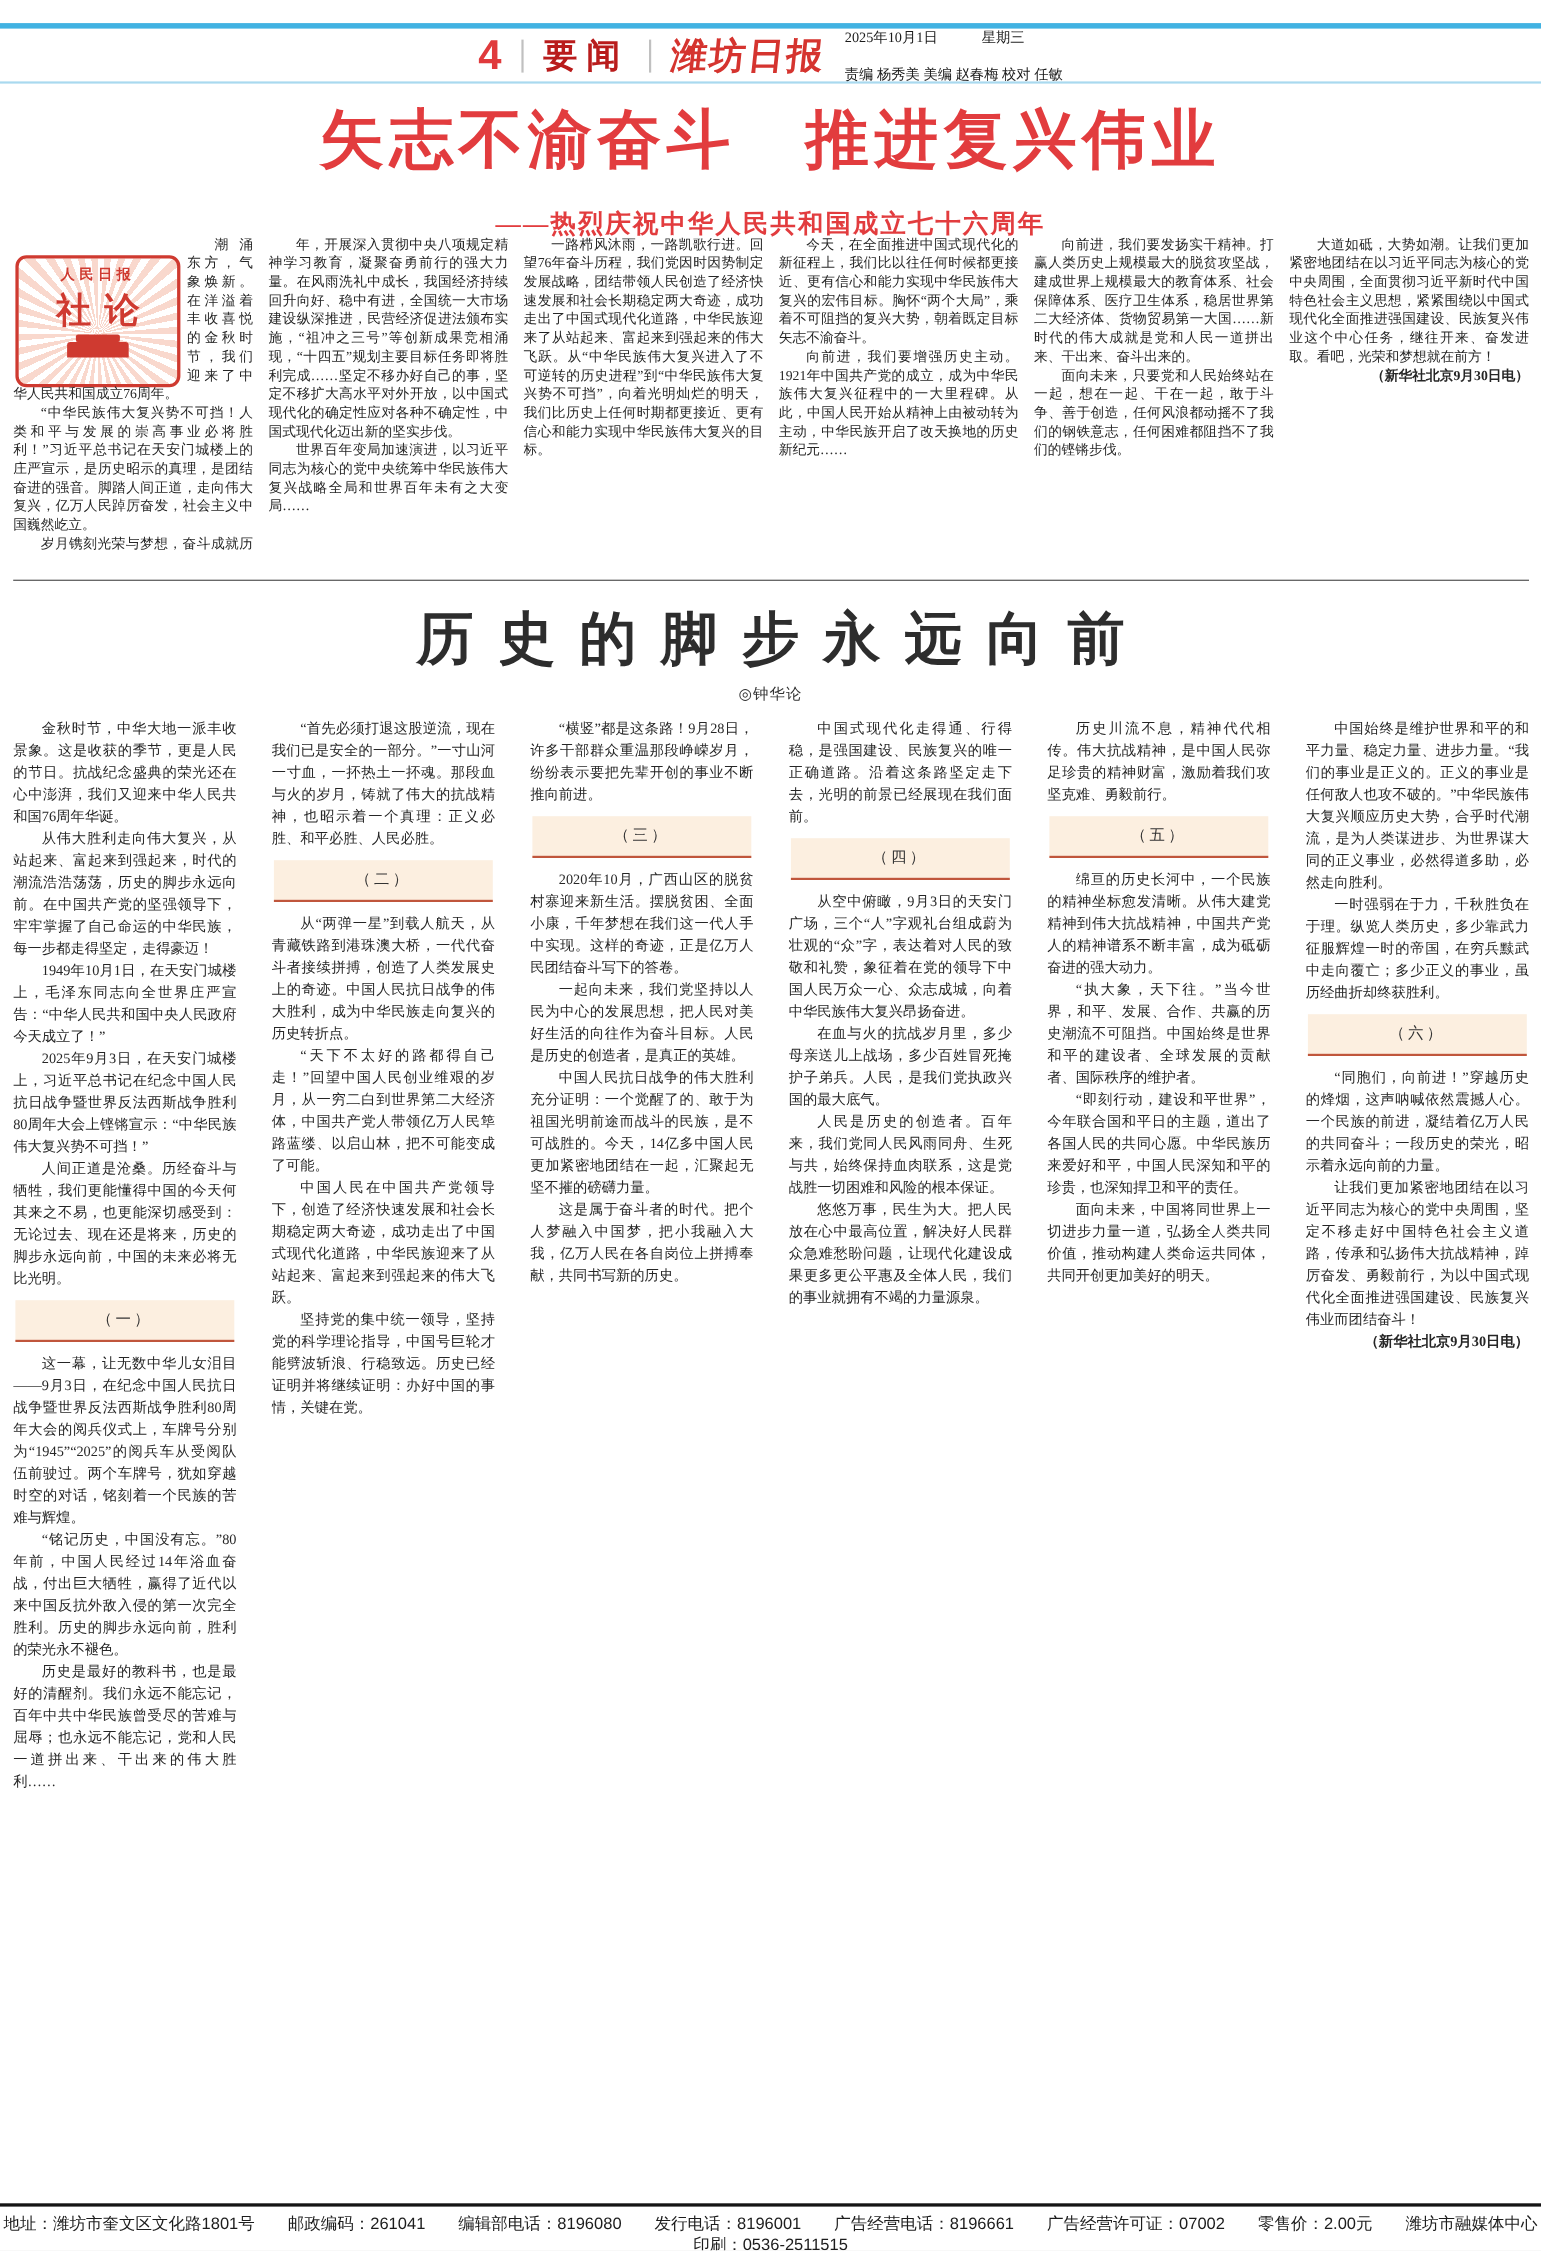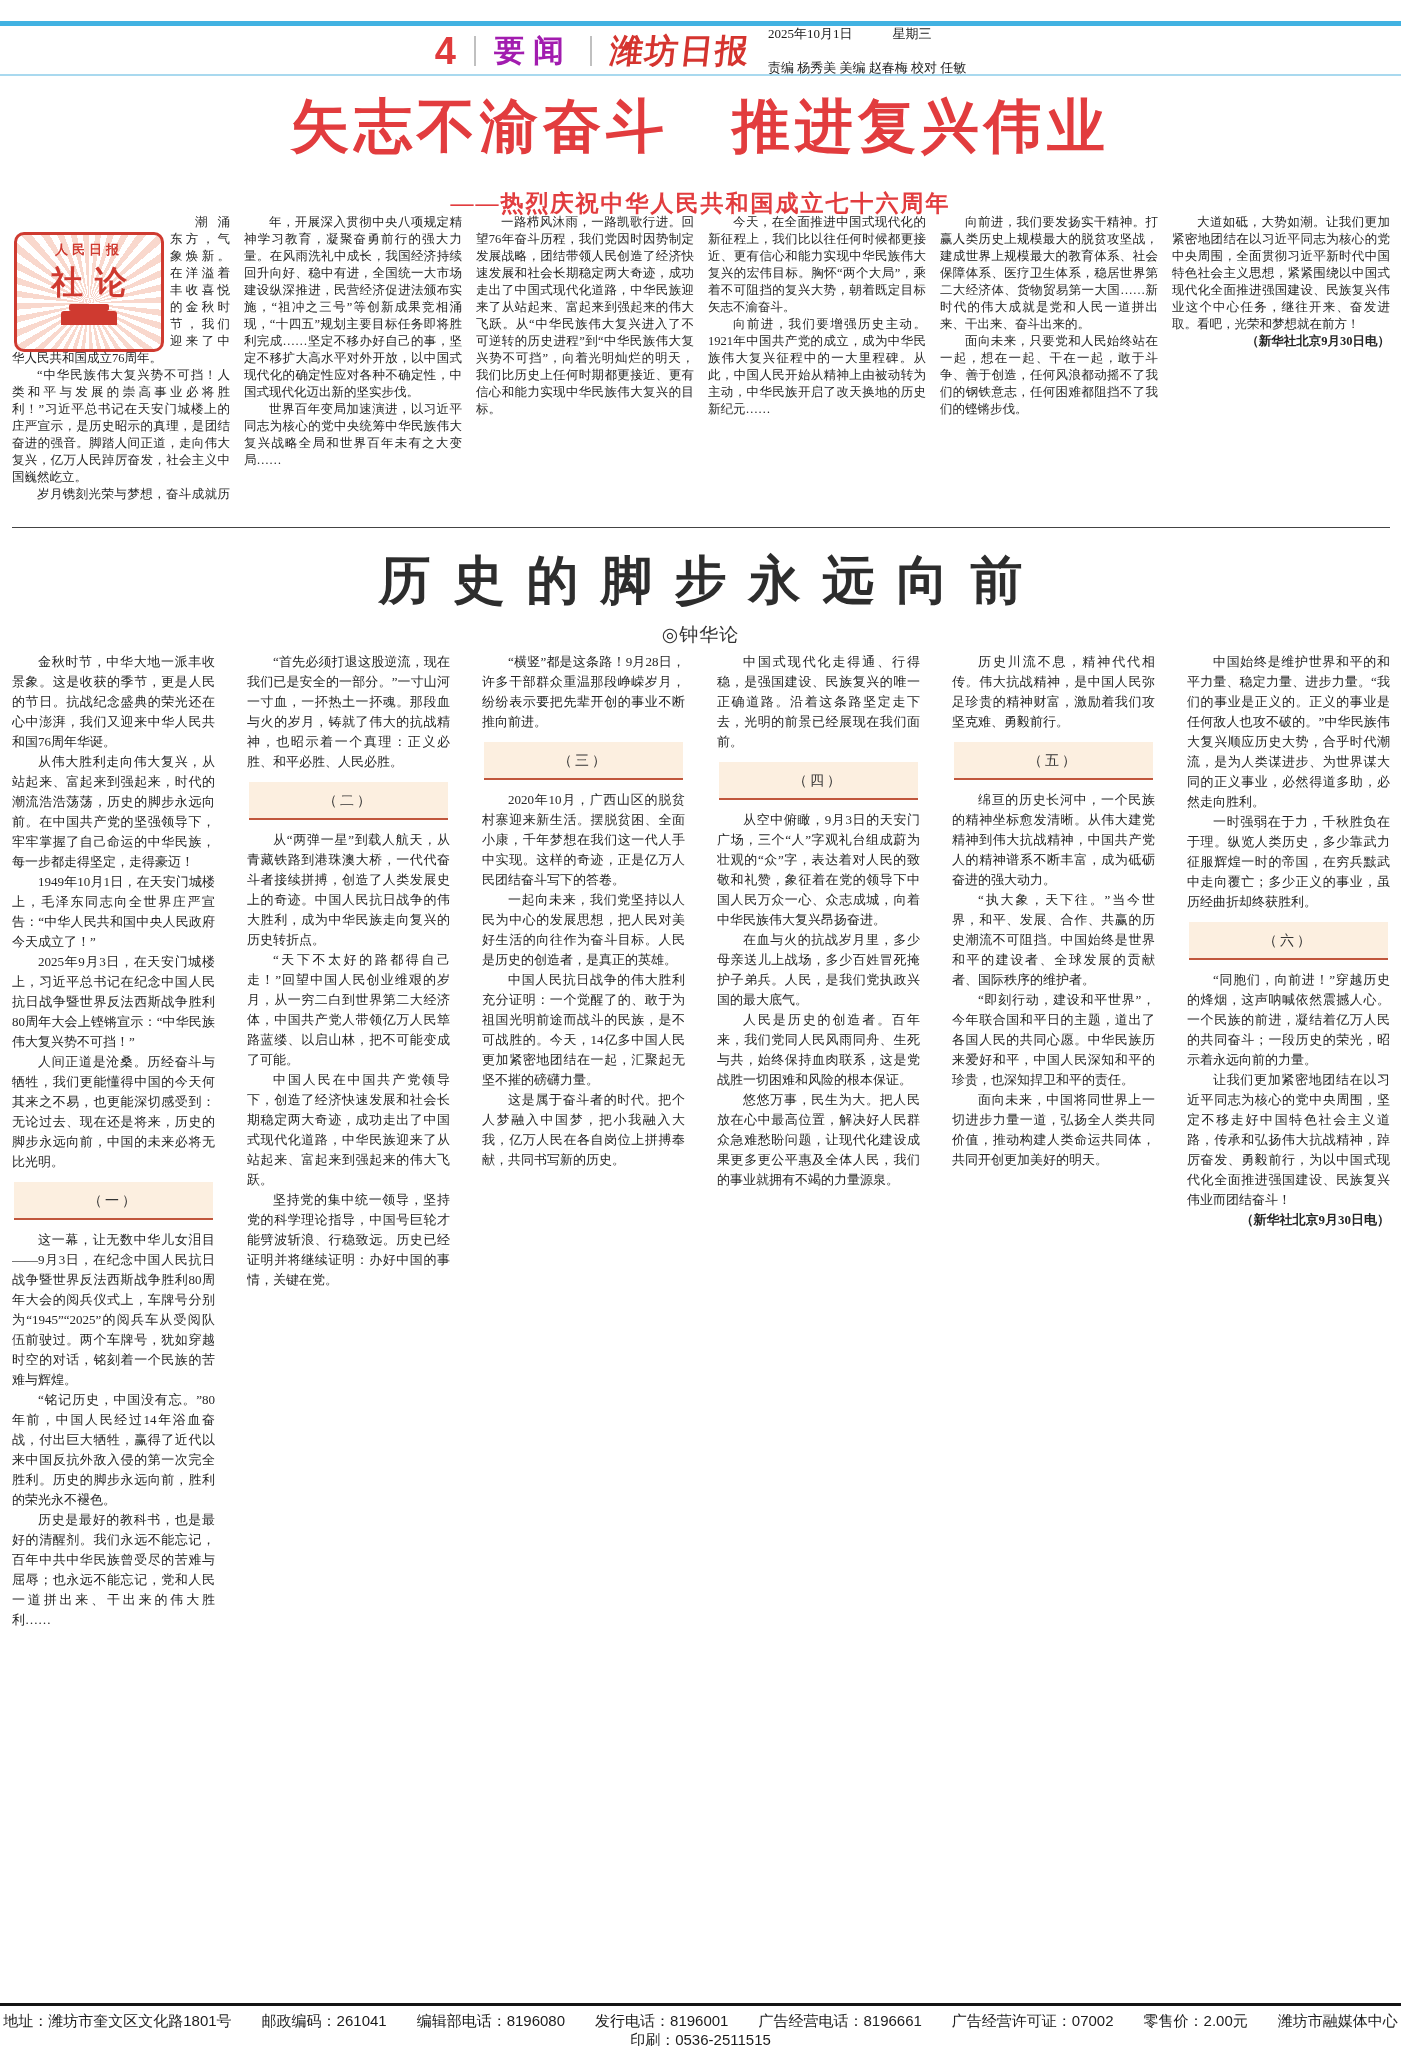--- a/index.html
+++ b/index.html
@@ -4,21 +4,21 @@
 <style>
   html,body{margin:0;padding:0;background:#f4f4f4;}
   #page{position:relative;width:1401px;height:2046px;background:#ffffff;overflow:hidden;
         font-family:"Liberation Serif","DejaVu Serif",serif;color:#262626;}
   
   .top-blue-line{position:absolute;top:21px;left:0;width:100%;height:5px;background:#41b2e2;}
   .header-row{position:absolute;top:30px;left:0;width:100%;height:42px;
               display:flex;align-items:center;justify-content:center;gap:18px;}
   .page-num{color:#e03a3c;font-size:38px;font-weight:bold;font-family:"Liberation Sans",sans-serif;}
   .vbar{width:2px;height:30px;background:#c0c0c0;}
-  .section-name{color:#a21caf;font-size:31px;font-weight:bold;letter-spacing:8px;}
+  .section-name{color:#b91c1c;font-size:31px;font-weight:bold;letter-spacing:8px;}
   .paper-name{color:#d5342f;font-size:33px;font-weight:bold;transform:skewX(-6deg);letter-spacing:2px;}
   .date-block{display:flex;flex-direction:column;gap:18px;font-size:13px;color:#1a1a1a;line-height:1.25;}
   .date-line1{display:flex;gap:40px;}
   .header-bottom-line{position:absolute;top:74px;left:0;width:100%;height:2px;background:#a9d9ef;}
   
   .headline{position:absolute;top:88px;left:0;width:100%;text-align:center;
             color:#e23c3e;font-size:58px;font-weight:bold;letter-spacing:5px;}
   .subtitle{position:absolute;top:188px;left:0;width:100%;text-align:center;
             color:#e23c3e;font-size:23px;font-weight:bold;letter-spacing:2px;}
   
@@ -35,21 +35,21 @@
          display:flex;flex-direction:column;align-items:center;justify-content:flex-start;overflow:hidden;}
   .stamp-top{color:#cf3a30;font-size:13px;font-weight:bold;letter-spacing:4px;margin-top:6px;}
   .stamp-main{color:#cf3a30;font-size:32px;font-weight:bold;letter-spacing:12px;text-indent:12px;margin-top:2px;}
   .stamp-gate{width:56px;height:14px;background:#cf3a30;border-radius:3px 3px 0 0;margin-top:6px;position:relative;}
   .stamp-gate::before{content:"";position:absolute;top:-7px;left:8px;width:40px;height:7px;background:#cf3a30;border-radius:2px;}
   
   .mid-divider{position:absolute;top:527px;left:12px;width:1378px;height:1px;background:#444;}
   .feature-title{position:absolute;top:546px;left:0;width:100%;text-align:center;
                  color:#2d2d2d;font-size:52px;font-weight:bold;letter-spacing:22px;text-indent:22px;}
   .feature-byline{position:absolute;top:622px;left:0;width:100%;text-align:center;
-                  color:#333;font-size:19px;letter-spacing:1px;}
+                  color:#333;font-size:14px;letter-spacing:1px;}
   
   .feature-cols{position:absolute;top:652px;left:12px;width:1378px;height:1340px;
                 display:flex;gap:32px;}
   .feature-cols .col{flex:1 1 0;overflow:hidden;font-size:13px;line-height:20px;text-align:justify;}
   .section-marker{margin:10px 2px 10px 2px;background:#fcefe0;border-bottom:2px solid #c0563c;
                   text-align:center;padding:9px 0 7px;font-size:14px;color:#333;letter-spacing:3px;}
   
   .footer-rule{position:absolute;top:2003px;left:0;width:100%;height:3px;background:#141414;}
   .footer-line{position:absolute;top:2012px;left:0;width:100%;text-align:center;
                font-size:15px;color:#1c1c1c;font-family:"Liberation Sans","DejaVu Sans",sans-serif;}

